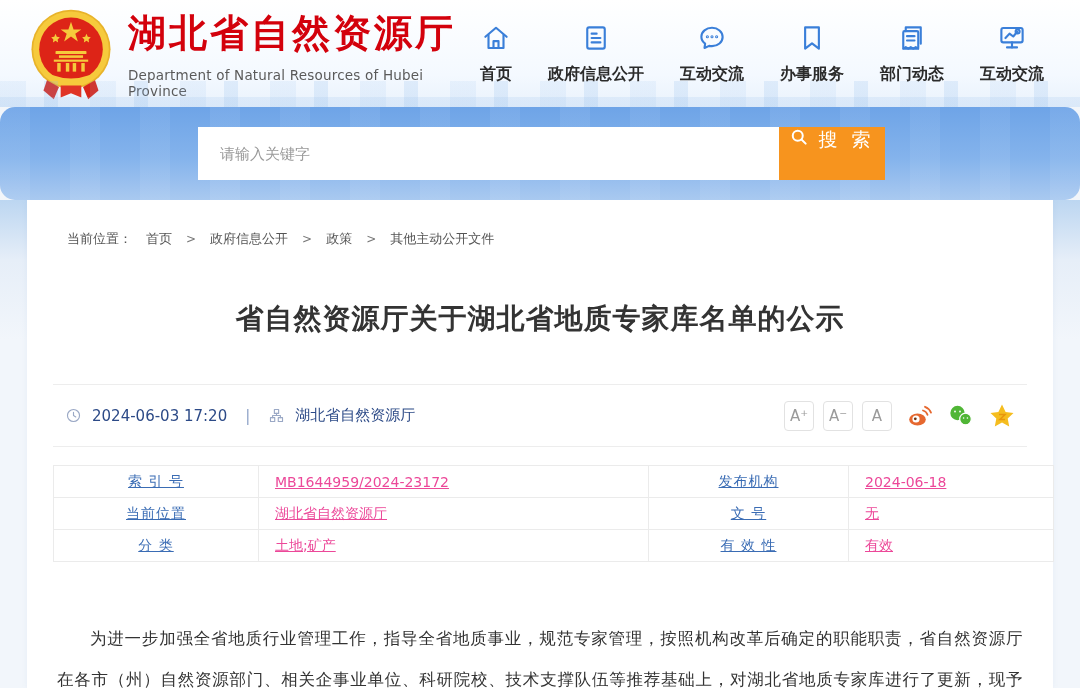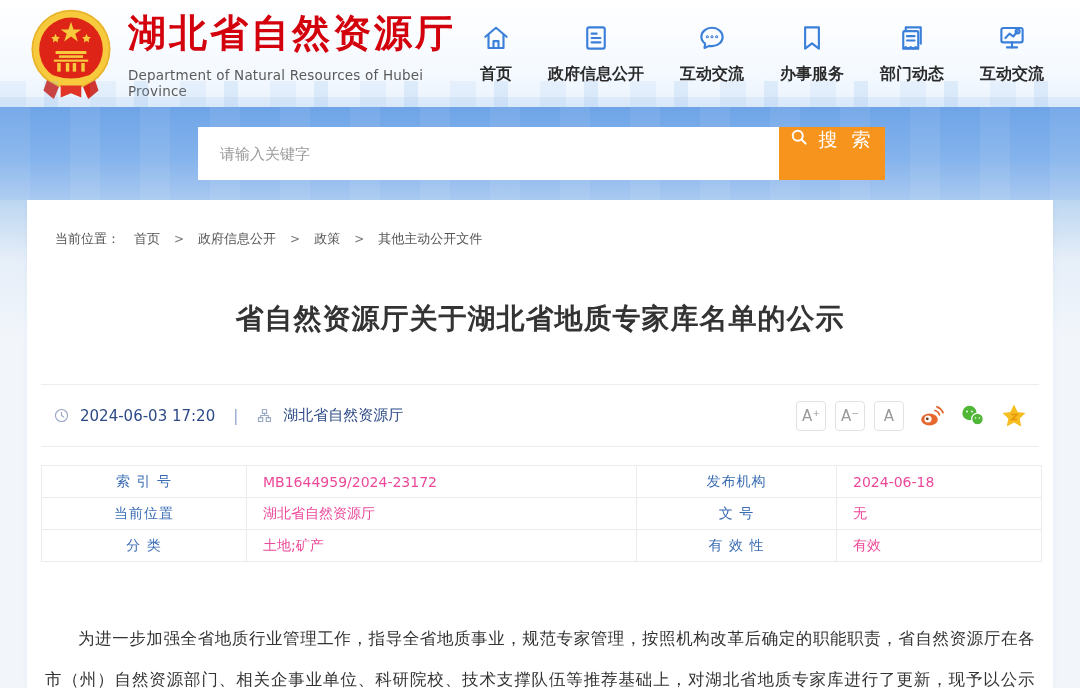--- a/index.html
+++ b/index.html
@@ -20,56 +20,56 @@
   .site-name { font-size:38px; font-weight:bold; letter-spacing:3px; color:#d3010c; }
   .site-en { font-size:13.5px; color:#5a5a5a; letter-spacing:.2px; }
   .nav { display:flex; margin-left:auto; gap:36px; position:relative; z-index:2; }
   .nav-item { display:flex; flex-direction:column; align-items:center; gap:11px; cursor:pointer; }
   .nav-item .nicon { width:30px; height:30px; }
   .nav-item .nicon svg { width:30px; height:30px; stroke:#3a7fd9; fill:none; stroke-width:1.7; stroke-linecap:round; stroke-linejoin:round; }
   .nav-label { font-size:16px; font-weight:bold; color:#2b2b2b; white-space:nowrap; }
 
   
   .band { height:93px; background:linear-gradient(180deg,#6ea4e7 0%,#84b3ec 55%,#a9c9f0 100%);
-    display:flex; align-items:center; position:relative; }
+    display:flex; align-items:center; position:relative;border-radius:15px; }
   .band::before { content:""; position:absolute; inset:0;
     background:repeating-linear-gradient(90deg, rgba(255,255,255,.07) 0 30px, transparent 30px 70px);
     pointer-events:none; }
   .search-box { margin-left:198px; width:687px; height:53px; display:flex; position:relative; z-index:1; }
   .search-input { flex:1; border:none; outline:none; padding:0 22px; font-size:15px; color:#333;
     font-family:"DejaVu Sans","Liberation Sans",sans-serif; }
   .search-input::placeholder { color:#999; }
   .search-btn { width:106px; border:none; background:#f7941e; color:#fff; font-size:19px;
     display:flex; align-items:flex-start; justify-content:center; gap:9px; cursor:pointer; letter-spacing:4px;
     font-family:"DejaVu Sans","Liberation Sans",sans-serif; }
 
   
   .content-bg { height:488px; background:linear-gradient(180deg,#bcd6f1 0%,#e6eef8 60px,#f2f6fb 140px); padding:0 27px; }
-  .card { background:#fff; height:488px; padding:0 14px; box-shadow:0 0 6px rgba(100,140,190,.08); }
+  .card { background:#fff; height:488px; padding:0 26px; box-shadow:0 0 6px rgba(100,140,190,.08); }
 
   .breadcrumb { padding:30px 14px 0; font-size:13px; color:#555; display:flex; gap:14px; align-items:center; }
   .breadcrumb .crumb { cursor:pointer; }
   .breadcrumb .sep { color:#777; font-size:12px; }
 
   .article-title { text-align:center; margin-top:52px; font-size:28px; font-weight:bold; color:#333; letter-spacing:1px; }
 
   .meta-row { margin-top:46px; border-top:1px solid #ededed; border-bottom:1px solid #ededed;
     height:63px; display:flex; align-items:center; padding:0 12px; }
   .meta-left { display:flex; align-items:center; gap:10px; font-size:15px; color:#2c4a87; }
   .meta-left .micon svg { width:17px; height:17px; stroke:#9aa8c5; fill:none; stroke-width:1.6; stroke-linecap:round; stroke-linejoin:round; display:block; }
   .meta-sep { color:#8fa3c8; margin:0 8px; }
   .meta-right { margin-left:auto; display:flex; align-items:center; gap:9px; }
   .font-btn { width:30px; height:30px; border:1px solid #e2e2e2; border-radius:4px; background:#fff;
     color:#9a9a9a; font-size:15px; display:flex; align-items:center; justify-content:center; cursor:pointer;
     font-family:"DejaVu Sans","Liberation Sans",sans-serif; }
   .share-icon { width:26px; height:26px; margin-left:6px; cursor:pointer; }
   .share-icon svg { width:26px; height:26px; display:block; }
 
   .meta-table { width:1000px; margin:18px auto 0; border-collapse:collapse; table-layout:fixed; }
-  .meta-table td { border:1px solid #ebebeb; height:32px; font-size:14px; vertical-align:middle; }
+  .meta-table td { border:1px solid #ebebeb; height:32px; font-size:14px; vertical-align:middle;text-decoration:underline; }
   .meta-table td.lbl { color:#3a6cb4; text-align:center; letter-spacing:1px; }
   .meta-table td.val { color:#ec4899; padding-left:16px; }
   .c1 { width:205px; } .c2 { width:390px; } .c3 { width:200px; } .c4 { width:205px; }
 
   .article-body { margin:56px 4px 0; font-size:16.5px; color:#333; line-height:2.5;
     text-indent:2em; text-align:justify; letter-spacing:.5px; }
 </style>
 </head>
 <body>
 

